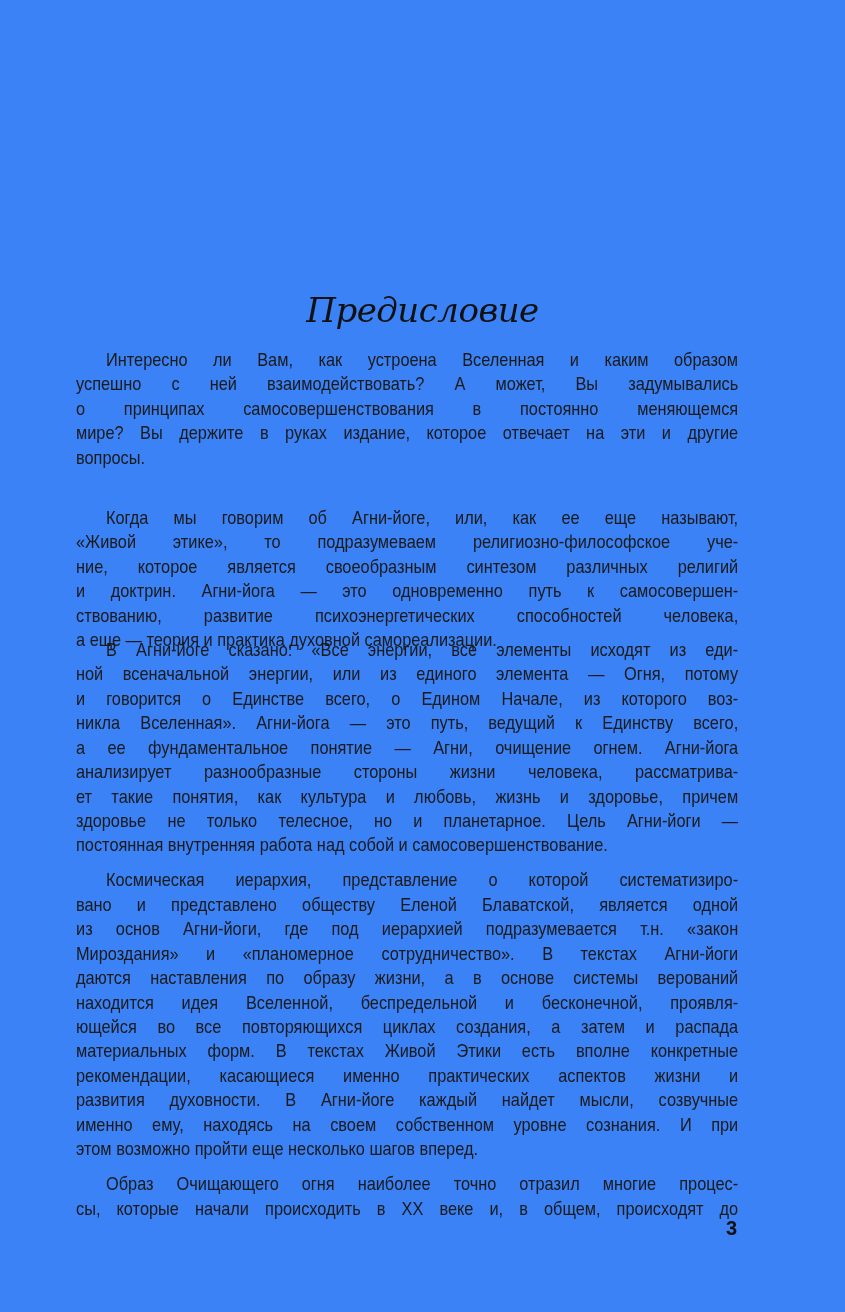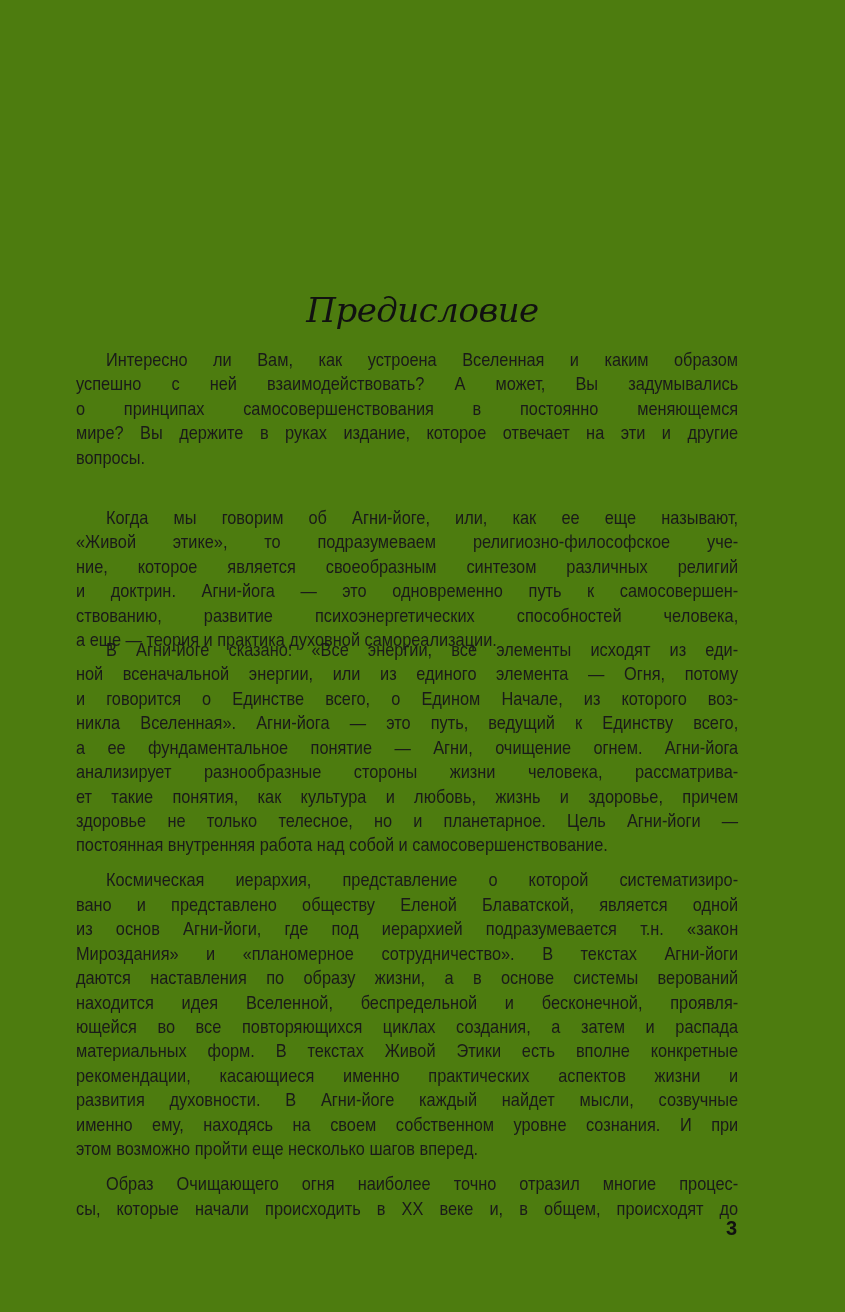--- a/index.html
+++ b/index.html
@@ -1,17 +1,17 @@
 <!DOCTYPE html>
 <html><head>
 <meta charset="utf-8">
 <style>
   html, body { margin: 0; padding: 0; background: #ffffff; }
   body { width: 845px; height: 1312px; position: relative; overflow: hidden; }
-  .page { position: absolute; left: 0; top: 0; width: 845px; height: 1312px; background: #4d7c0f; }
+  .page { position: absolute; left: 0; top: 0; width: 845px; height: 1312px; background: #3b82f6; }
   .title {
     position: absolute; left: 0; width: 845px; top: 290px; text-align: center;
     font-family: "DejaVu Serif", serif; font-style: italic; font-size: 34px; color: #111;
     letter-spacing: -0.5px;
   }
   .line {
     position: absolute; left: 76px; width: 662px; height: 24px;
     font-family: "Liberation Sans", sans-serif; font-size: 19px; color: #1a1a1a;
     line-height: 24px; white-space: nowrap;
     text-align: justify; text-align-last: justify;

